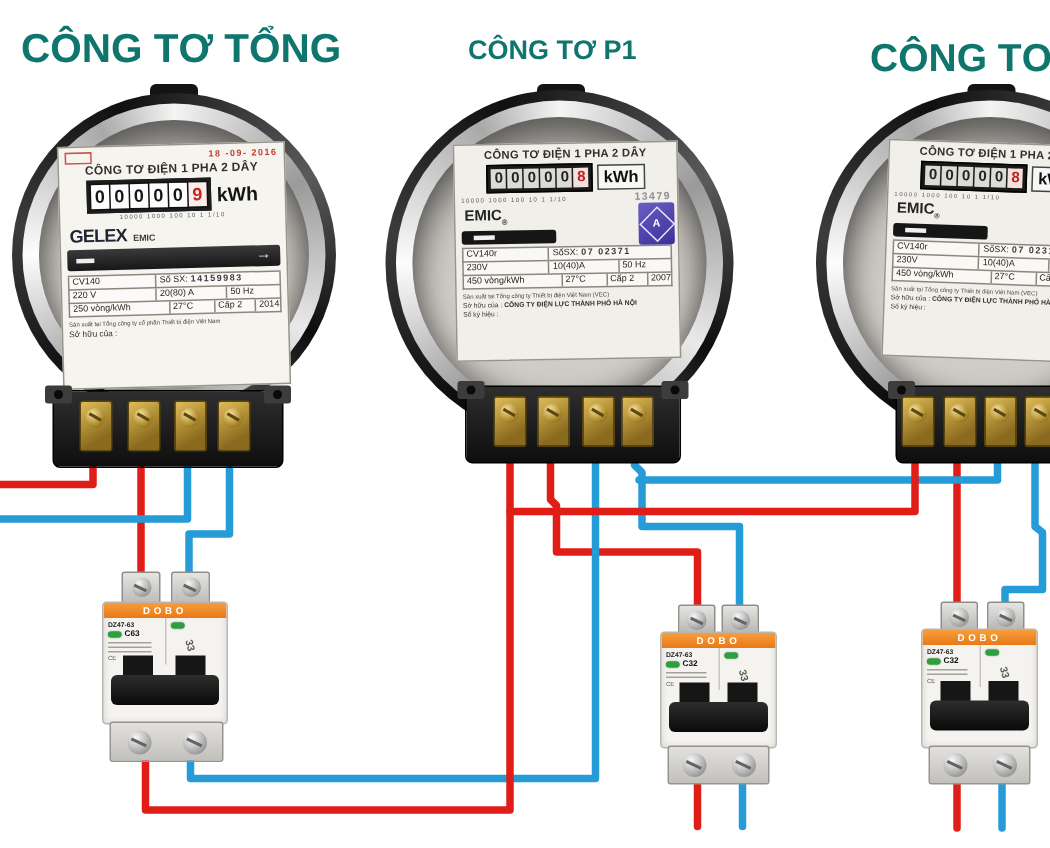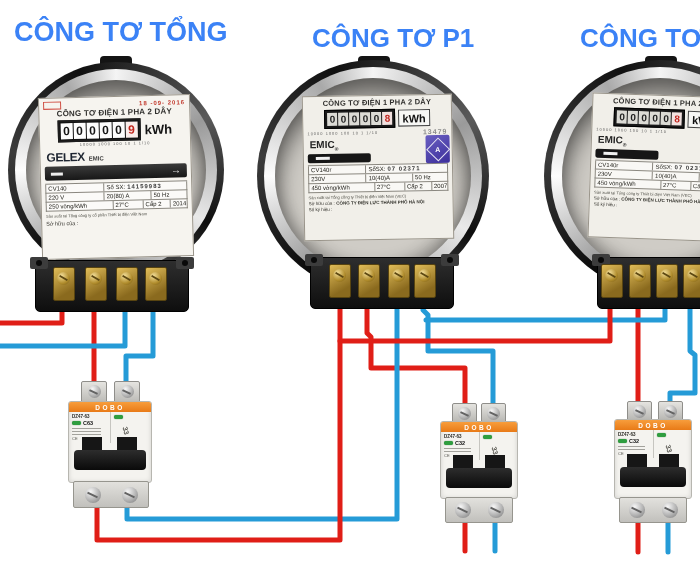--- a/index.html
+++ b/index.html
@@ -1,22 +1,22 @@
 <!DOCTYPE html>
 <html><head>
 <meta charset="utf-8">
 <style>
   html,body{margin:0;padding:0;background:#fff;}
   #app{position:relative;width:700px;height:565px;background:#ffffff;overflow:hidden;
        font-family:"Liberation Sans",sans-serif;}
   #wire-svg{position:absolute;left:0;top:0;z-index:1;}
 
-  .toplabel{position:absolute;z-index:5;font-weight:bold;color:#3b82f6;white-space:nowrap;}
+  .toplabel{position:absolute;z-index:5;font-weight:bold;color:#0f766e;white-space:nowrap;}
   #lbl-main{left:14px;top:17px;font-size:27px;}
-  #lbl-p1{left:312px;top:23px;font-size:26px;}
+  #lbl-p1{left:312px;top:23px;font-size:18px;}
   #lbl-p2{left:580px;top:23px;font-size:26px;}
 
   .meter{position:absolute;z-index:2;}
   #meter-main{left:8px;top:56px;width:216px;height:260px;}
   #meter-p1{left:257px;top:54px;width:232px;height:260px;}
   #meter-p2{left:544px;top:54px;width:232px;height:260px;}
 
   .hanger{position:absolute;width:32px;height:18px;background:#141414;border-radius:4px;}
   #meter-main .hanger{left:92px;top:0;}
   #meter-p1 .hanger,#meter-p2 .hanger{left:101px;top:2px;}

